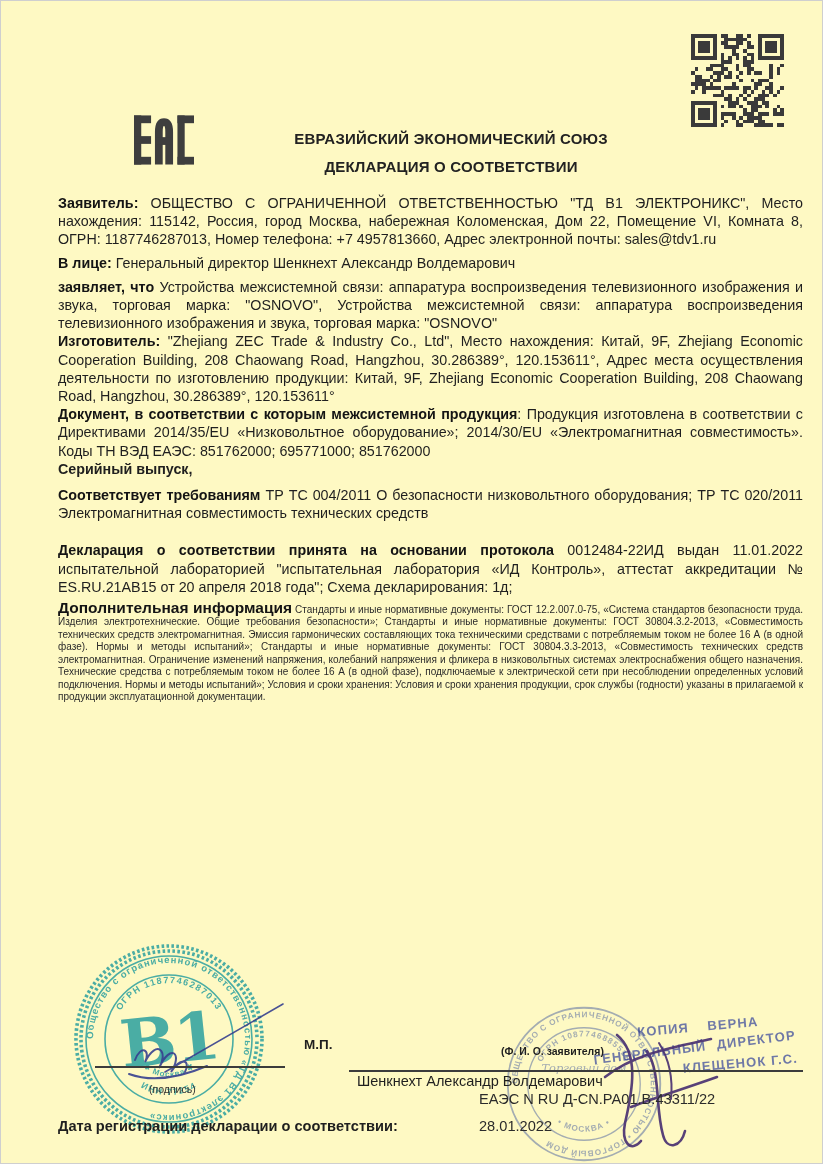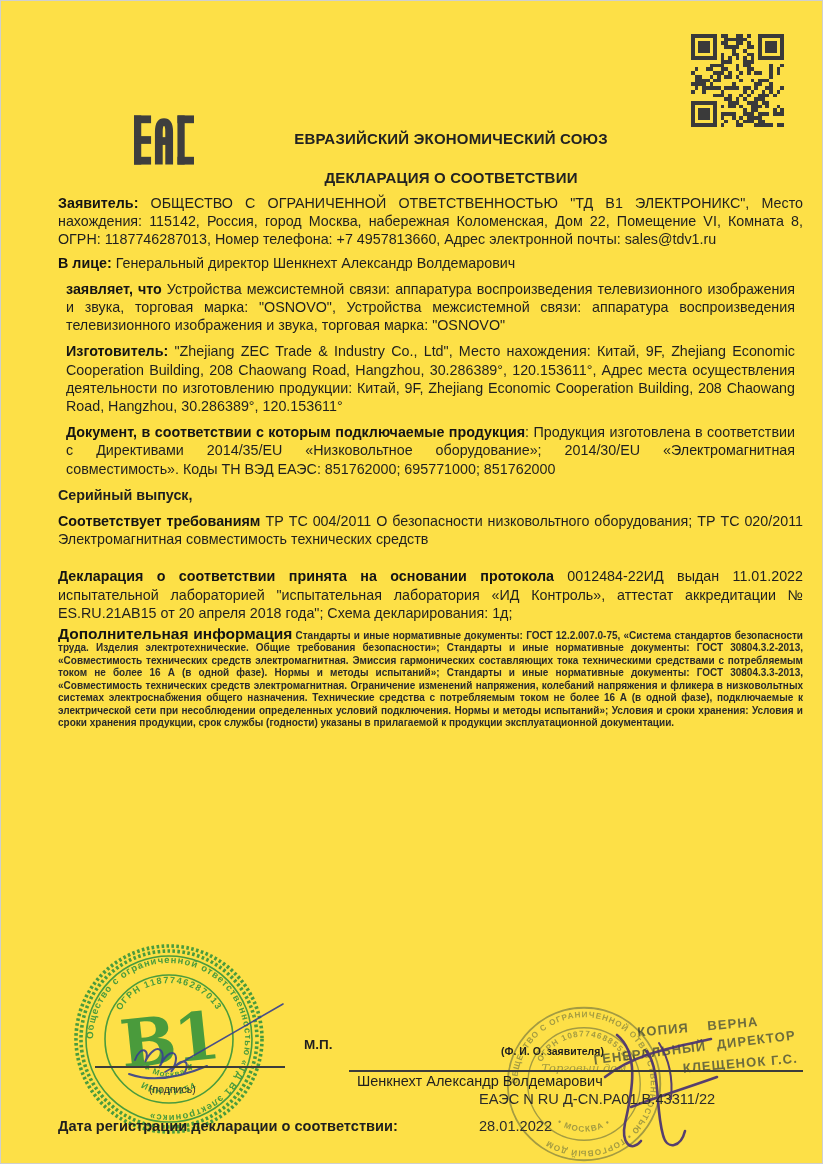--- a/index.html
+++ b/index.html
@@ -1,36 +1,36 @@
 <!DOCTYPE html>
 <html lang="ru"><head>
 <meta charset="utf-8">
 <style>
   html,body{margin:0;padding:0;background:#9a9a9a;}
   .page{
     position:relative;width:823px;height:1164px;margin:0 auto;
-    background:#fde047;border:1px solid #cfcfcf;box-sizing:border-box;
+    background:#fef9c3;border:1px solid #cfcfcf;box-sizing:border-box;
     font-family:"Liberation Sans",sans-serif;color:#1f1f1f;overflow:hidden;
   }
   
   .qr{position:absolute;left:690px;top:33px;width:93px;height:93px;}
   .eac{position:absolute;left:133px;top:114px;width:60px;height:50px;}
   .titles{position:absolute;left:180px;top:129px;width:540px;text-align:center;}
   .title-line{font-weight:bold;font-size:15px;letter-spacing:.2px;color:#222;}
-  .title-line + .title-line{margin-top:22px;}
+  .title-line + .title-line{margin-top:11px;}
   
   .doc{position:absolute;left:57px;top:193px;width:745px;font-size:14.3px;line-height:18.2px;text-align:justify;}
   .doc b{color:#141414;}
   .p-applicant{margin:0 0 5px 0;}
   .p-person{margin:0 0 6px 0;}
-  .p-main{margin:8px;}
+  .p-main{margin:0;}
   .p-serial{margin:0;font-weight:bold;}
   .p-complies{margin:8px 0 0 0;}
   .p-basis{margin:19px 0 0 0;}
-  .p-additional{margin:4px 0 2px 0;font-size:10px;line-height:12.4px;color:#2a2a2a;font-weight:bold;}
+  .p-additional{margin:4px 0 2px 0;font-size:10px;line-height:12.4px;color:#2a2a2a;}
   .add-lead{font-size:15.5px;line-height:15px;}
   .p-validity{margin:3px 0 0 0;font-size:15px;line-height:19px;font-weight:bold;}
   .p-validity .reg-val{font-weight:normal;}
   
   .abs{position:absolute;}
   .mp{left:303px;top:1036px;font-weight:bold;font-size:13.5px;}
   .sig-name{left:356px;top:1048px;font-size:14.5px;margin-top:24px;}
   .name-line{left:348px;top:1069px;width:454px;height:2px;background:#3c3c3c;}
   .fio-cap{left:500px;top:1044px;font-size:10.5px;font-weight:bold;}
   .pod-line{left:94px;top:1065px;width:190px;height:2px;background:#3c3c3c;}
@@ -285,21 +285,21 @@
   <div class="titles">
     <div class="title-line">ЕВРАЗИЙСКИЙ ЭКОНОМИЧЕСКИЙ СОЮЗ</div>
     <div class="title-line">ДЕКЛАРАЦИЯ О СООТВЕТСТВИИ</div>
   </div>
 
   <div class="doc">
     <p class="p-applicant"><b>Заявитель:</b><span> ОБЩЕСТВО С ОГРАНИЧЕННОЙ ОТВЕТСТВЕННОСТЬЮ "ТД В1 ЭЛЕКТРОНИКС", Место нахождения: 115142, Россия, город Москва, набережная Коломенская, Дом 22, Помещение VI, Комната 8, ОГРН: 1187746287013, Номер телефона: +7 4957813660, Адрес электронной почты: sales@tdv1.ru</span></p>
     <p class="p-person"><b>В лице:</b><span> Генеральный директор Шенкнехт Александр Волдемарович</span></p>
     <p class="p-main"><b>заявляет, что</b><span> Устройства межсистемной связи: аппаратура воспроизведения телевизионного изображения и звука, торговая марка: "OSNOVO", Устройства межсистемной связи: аппаратура воспроизведения телевизионного изображения и звука, торговая марка: "OSNOVO"</span></p>
     <p class="p-main"><b>Изготовитель:</b><span> "Zhejiang ZEC Trade &amp; Industry Co., Ltd", Место нахождения: Китай, 9F, Zhejiang Economic Cooperation Building, 208 Chaowang Road, Hangzhou, 30.286389°, 120.153611°, Адрес места осуществления деятельности по изготовлению продукции: Китай, 9F, Zhejiang Economic Cooperation Building, 208 Chaowang Road, Hangzhou, 30.286389°, 120.153611°</span></p>
-    <p class="p-main"><b>Документ, в соответствии с которым подключаемые продукция</b><span>: Продукция изготовлена в соответствии с Директивами 2014/35/EU «Низковольтное оборудование»; 2014/30/EU «Электромагнитная совместимость». Коды ТН ВЭД ЕАЭС: 851762000; 695771000; 851762000</span></p>
+    <p class="p-main"><b>Документ, в соответствии с которым межсистемной продукция</b><span>: Продукция изготовлена в соответствии с Директивами 2014/35/EU «Низковольтное оборудование»; 2014/30/EU «Электромагнитная совместимость». Коды ТН ВЭД ЕАЭС: 851762000; 695771000; 851762000</span></p>
     <p class="p-serial">Серийный выпуск,</p>
     <p class="p-complies"><b>Соответствует требованиям</b><span>  ТР ТС 004/2011 О безопасности низковольтного оборудования; ТР ТС 020/2011 Электромагнитная совместимость технических средств</span></p>
     <p class="p-basis"><b>Декларация о соответствии принята на основании протокола</b><span> 0012484-22ИД выдан 11.01.2022 испытательной лабораторией "испытательная лаборатория «ИД Контроль», аттестат аккредитации № ES.RU.21AB15 от 20 апреля 2018 года"; Схема декларирования: 1д;</span></p>
     <p class="p-additional"><b class="add-lead">Дополнительная информация</b><span> Стандарты и иные нормативные документы: ГОСТ 12.2.007.0-75, «Система стандартов безопасности труда. Изделия электротехнические. Общие требования безопасности»; Стандарты и иные нормативные документы: ГОСТ 30804.3.2-2013, «Совместимость технических средств электромагнитная. Эмиссия гармонических составляющих тока техническими средствами с потребляемым током не более 16 А (в одной фазе). Нормы и методы испытаний»; Стандарты и иные нормативные документы: ГОСТ 30804.3.3-2013, «Совместимость технических средств электромагнитная. Ограничение изменений напряжения, колебаний напряжения и фликера в низковольтных системах электроснабжения общего назначения. Технические средства с потребляемым током не более 16 А (в одной фазе), подключаемые к электрической сети при несоблюдении определенных условий подключения. Нормы и методы испытаний»; Условия и сроки хранения: Условия и сроки хранения продукции, срок службы (годности) указаны в прилагаемой к продукции эксплуатационной документации.</span></p>
   </div>
 
   <svg class="abs stamp stamp-b1" viewBox="0 0 200 200" xmlns="http://www.w3.org/2000/svg" xmlns:xlink="http://www.w3.org/1999/xlink">
     <defs>
       <path id="b1-outer" d="M24,100 a76,76 0 1 1 152,0 a76,76 0 1 1 -152,0"></path>
       <path id="b1-top" d="M44,100 a56,56 0 1 1 112,0"></path>

